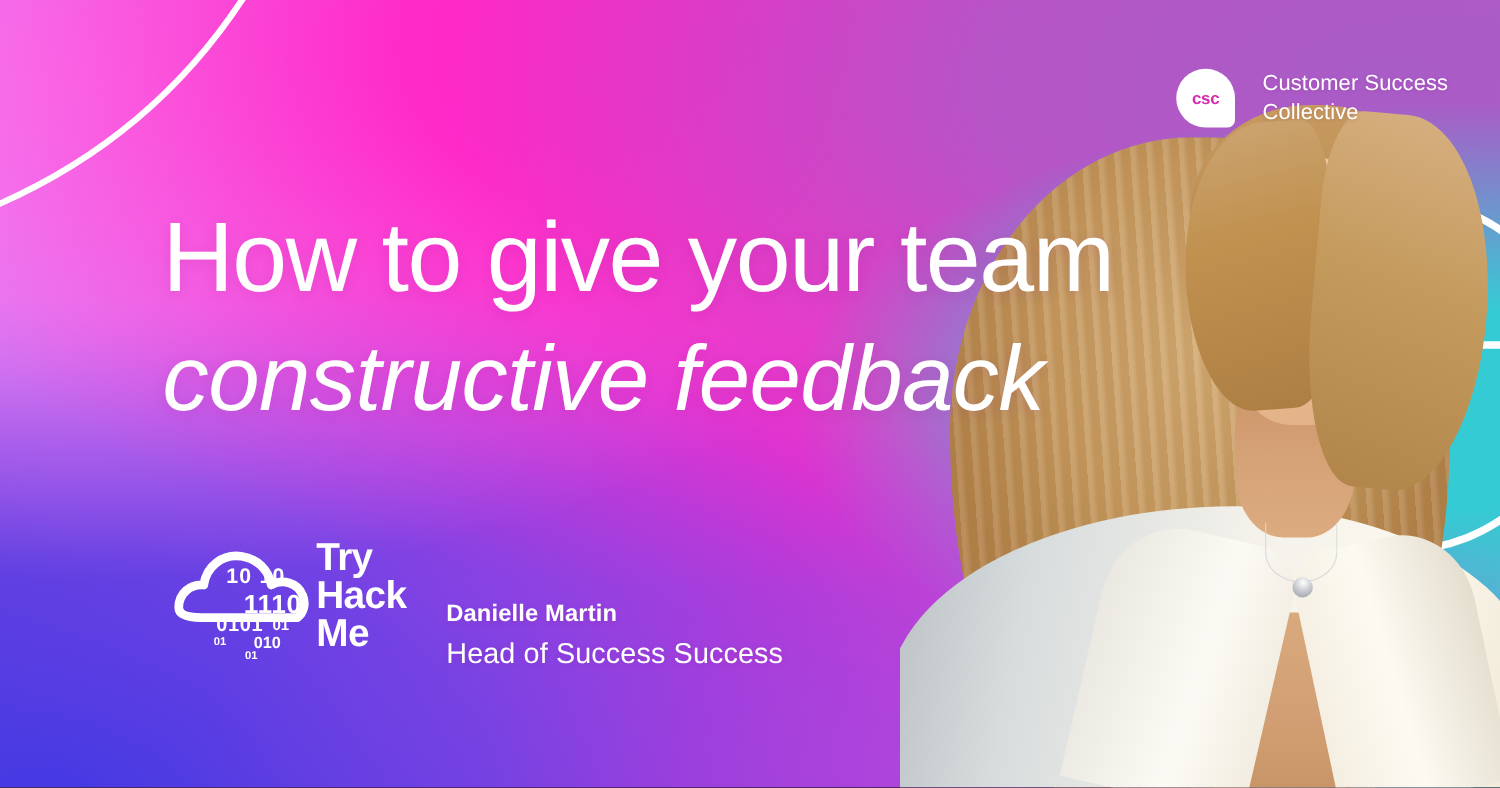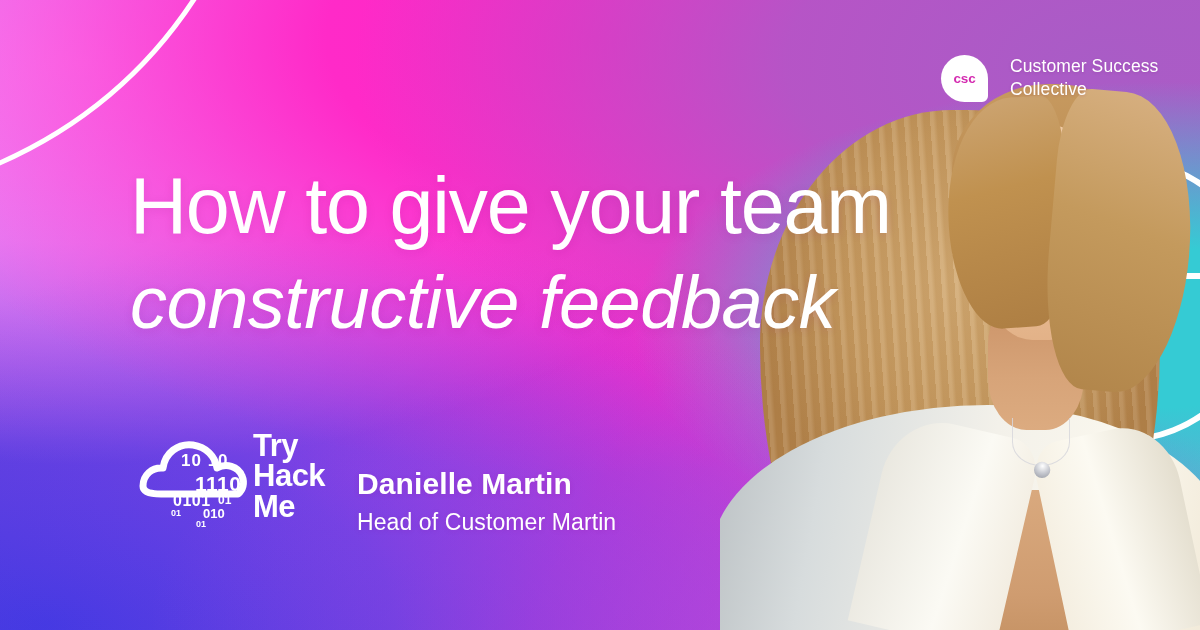--- a/index.html
+++ b/index.html
@@ -98,21 +98,21 @@
   .bn7{ left:25px;  top:68px;  font-size:9px; }
 
   .thm-word{
     position:absolute; left:122px; top:3px;
     color:#ffffff; font-weight:bold;
     font-size:31px; line-height:0.98; letter-spacing:-0.5px;
   }
 
   .speaker{ margin-left:40px; padding-top:20px; }
   .speaker-name{
-    color:#ffffff; font-size:30px; font-weight:bold;
+    color:#ffffff; font-size:19px; font-weight:bold;
     letter-spacing:0.1px; line-height:1.35;
     text-shadow:0 1px 5px rgba(150,20,130,0.16);
   }
   .speaker-role{
     color:#ffffff; font-size:23px; font-weight:400;
     letter-spacing:0.1px; line-height:1.35; margin-top:2px;
     text-shadow:0 1px 5px rgba(150,20,130,0.16);
   }
 
   
@@ -307,18 +307,18 @@
       </div>
       <div class="thm-word">
         <div>Try</div>
         <div>Hack</div>
         <div>Me</div>
       </div>
     </div>
 
     <div class="speaker">
       <div class="speaker-name">Danielle Martin</div>
-      <div class="speaker-role">Head of Customer Martin</div>
+      <div class="speaker-role">Head of Success Success</div>
     </div>
 
   </div>
 
 </div>
 
 </body></html>

